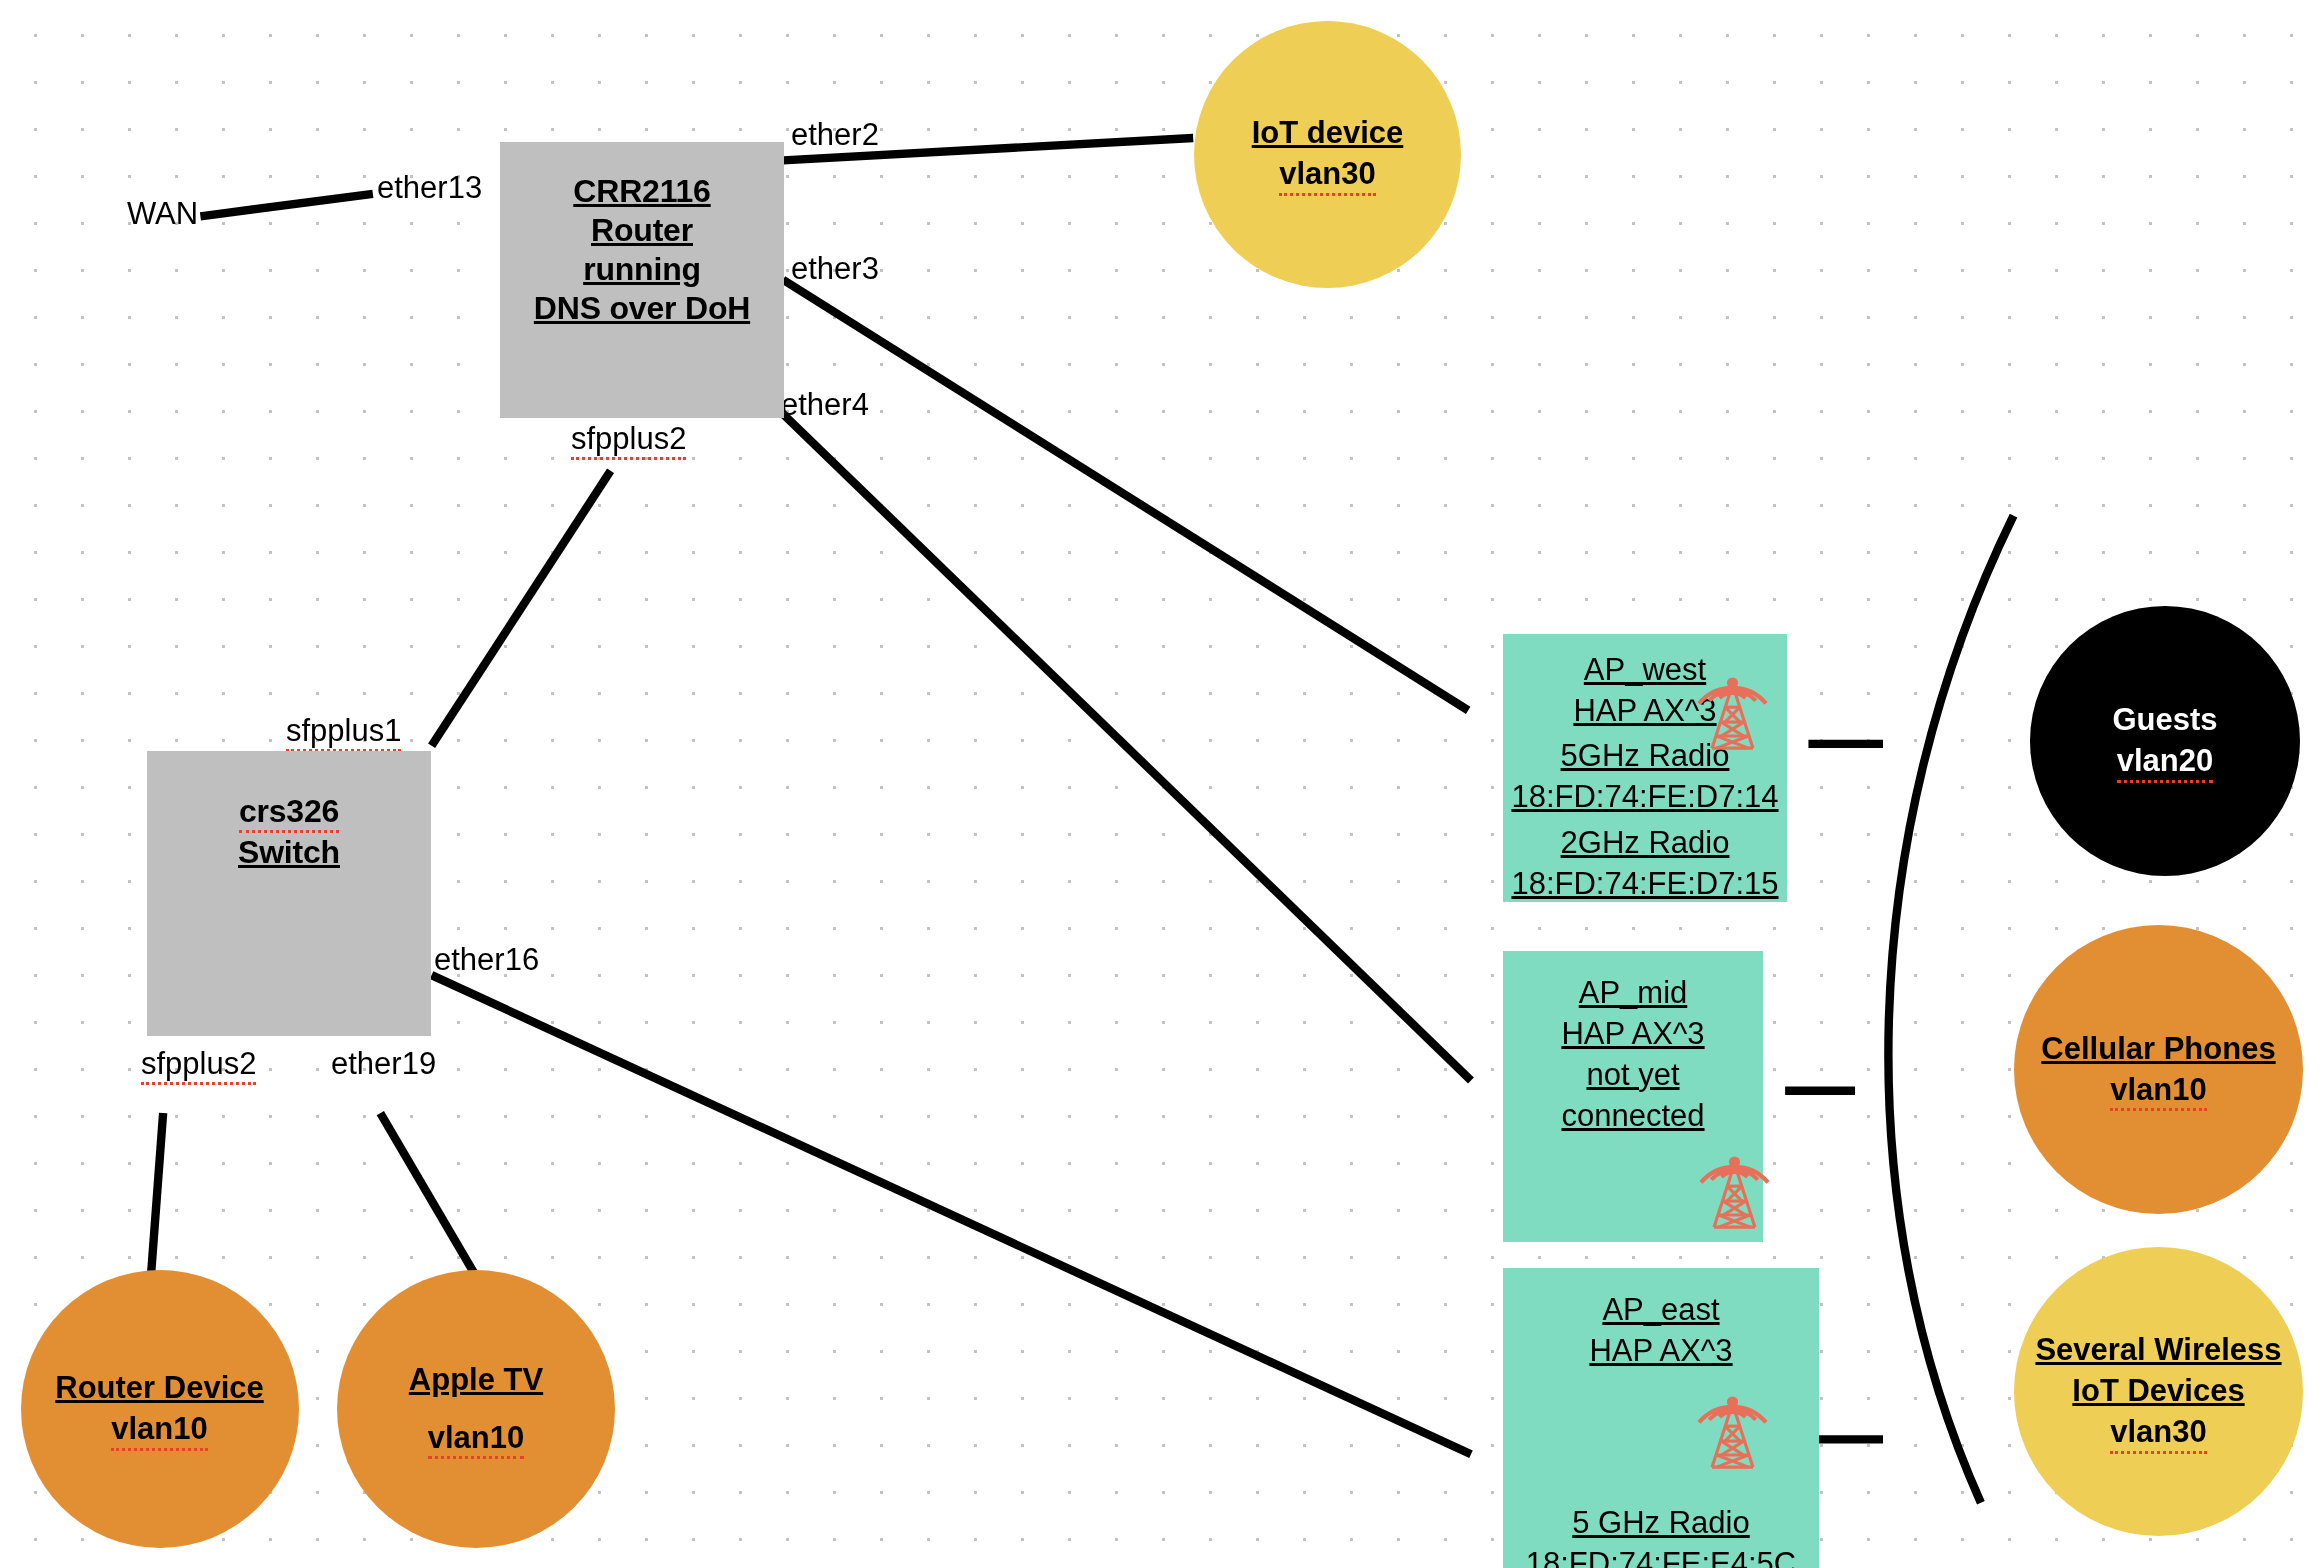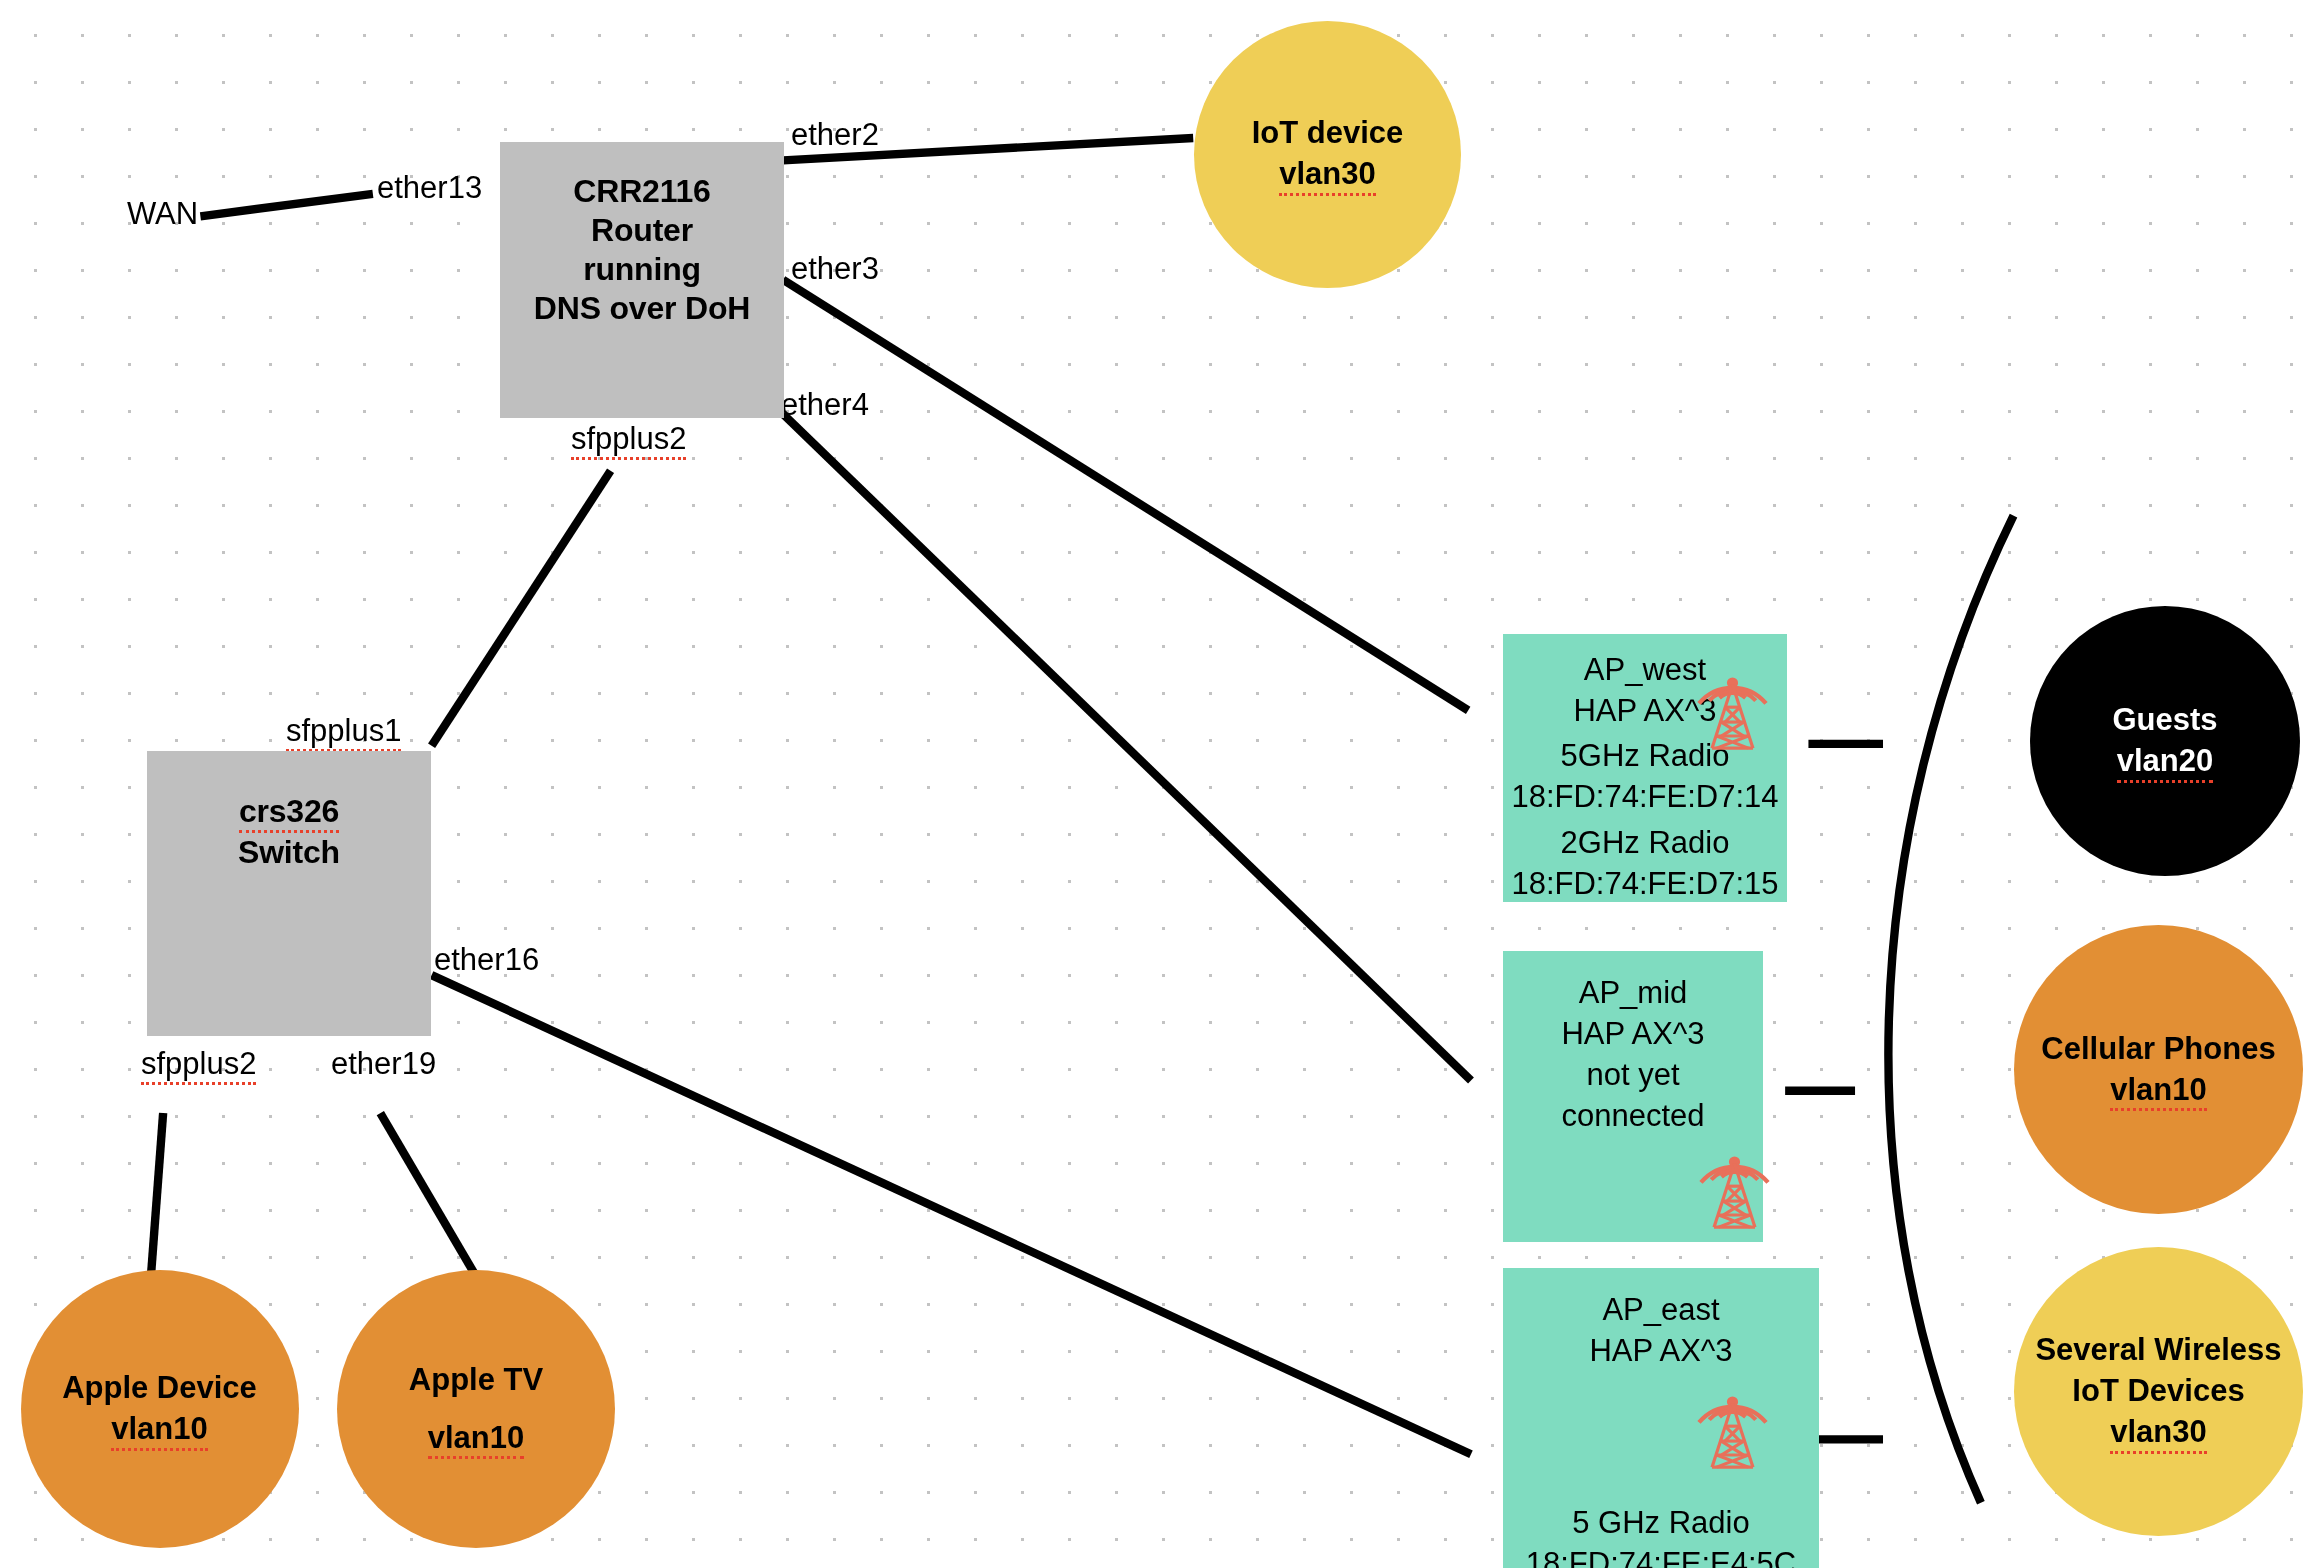--- a/index.html
+++ b/index.html
@@ -29,20 +29,21 @@
 
   
   .node {
     position: absolute;
     box-sizing: border-box;
     display: flex;
     flex-direction: column;
     align-items: center;
     text-align: center;
     color: #000000;
+    text-decoration: underline;
   }
   .box {
     background: #bfbfbf;
     justify-content: flex-start;
   }
   .box .nline {
     font-weight: bold;
     font-size: 32px;
     line-height: 39px;
     letter-spacing: -0.2px;
@@ -202,21 +203,21 @@
   </div>
 
   <div class="node circle clr-yellow" id="iot-device">
     <div class="nline">IoT device</div>
     <div class="nline">
       <span class="sp">vlan30</span>
     </div>
   </div>
 
   <div class="node circle clr-orange" id="media-dev">
-    <div class="nline">Apple Device</div>
+    <div class="nline">Router Device</div>
     <div class="nline">
       <span class="sp">vlan10</span>
     </div>
   </div>
 
   <div class="node circle clr-orange" id="apple-tv">
     <div class="nline">Apple TV</div>
     <div class="nline" style="margin-top:17px;">
       <span class="sp">vlan10</span>
     </div>

